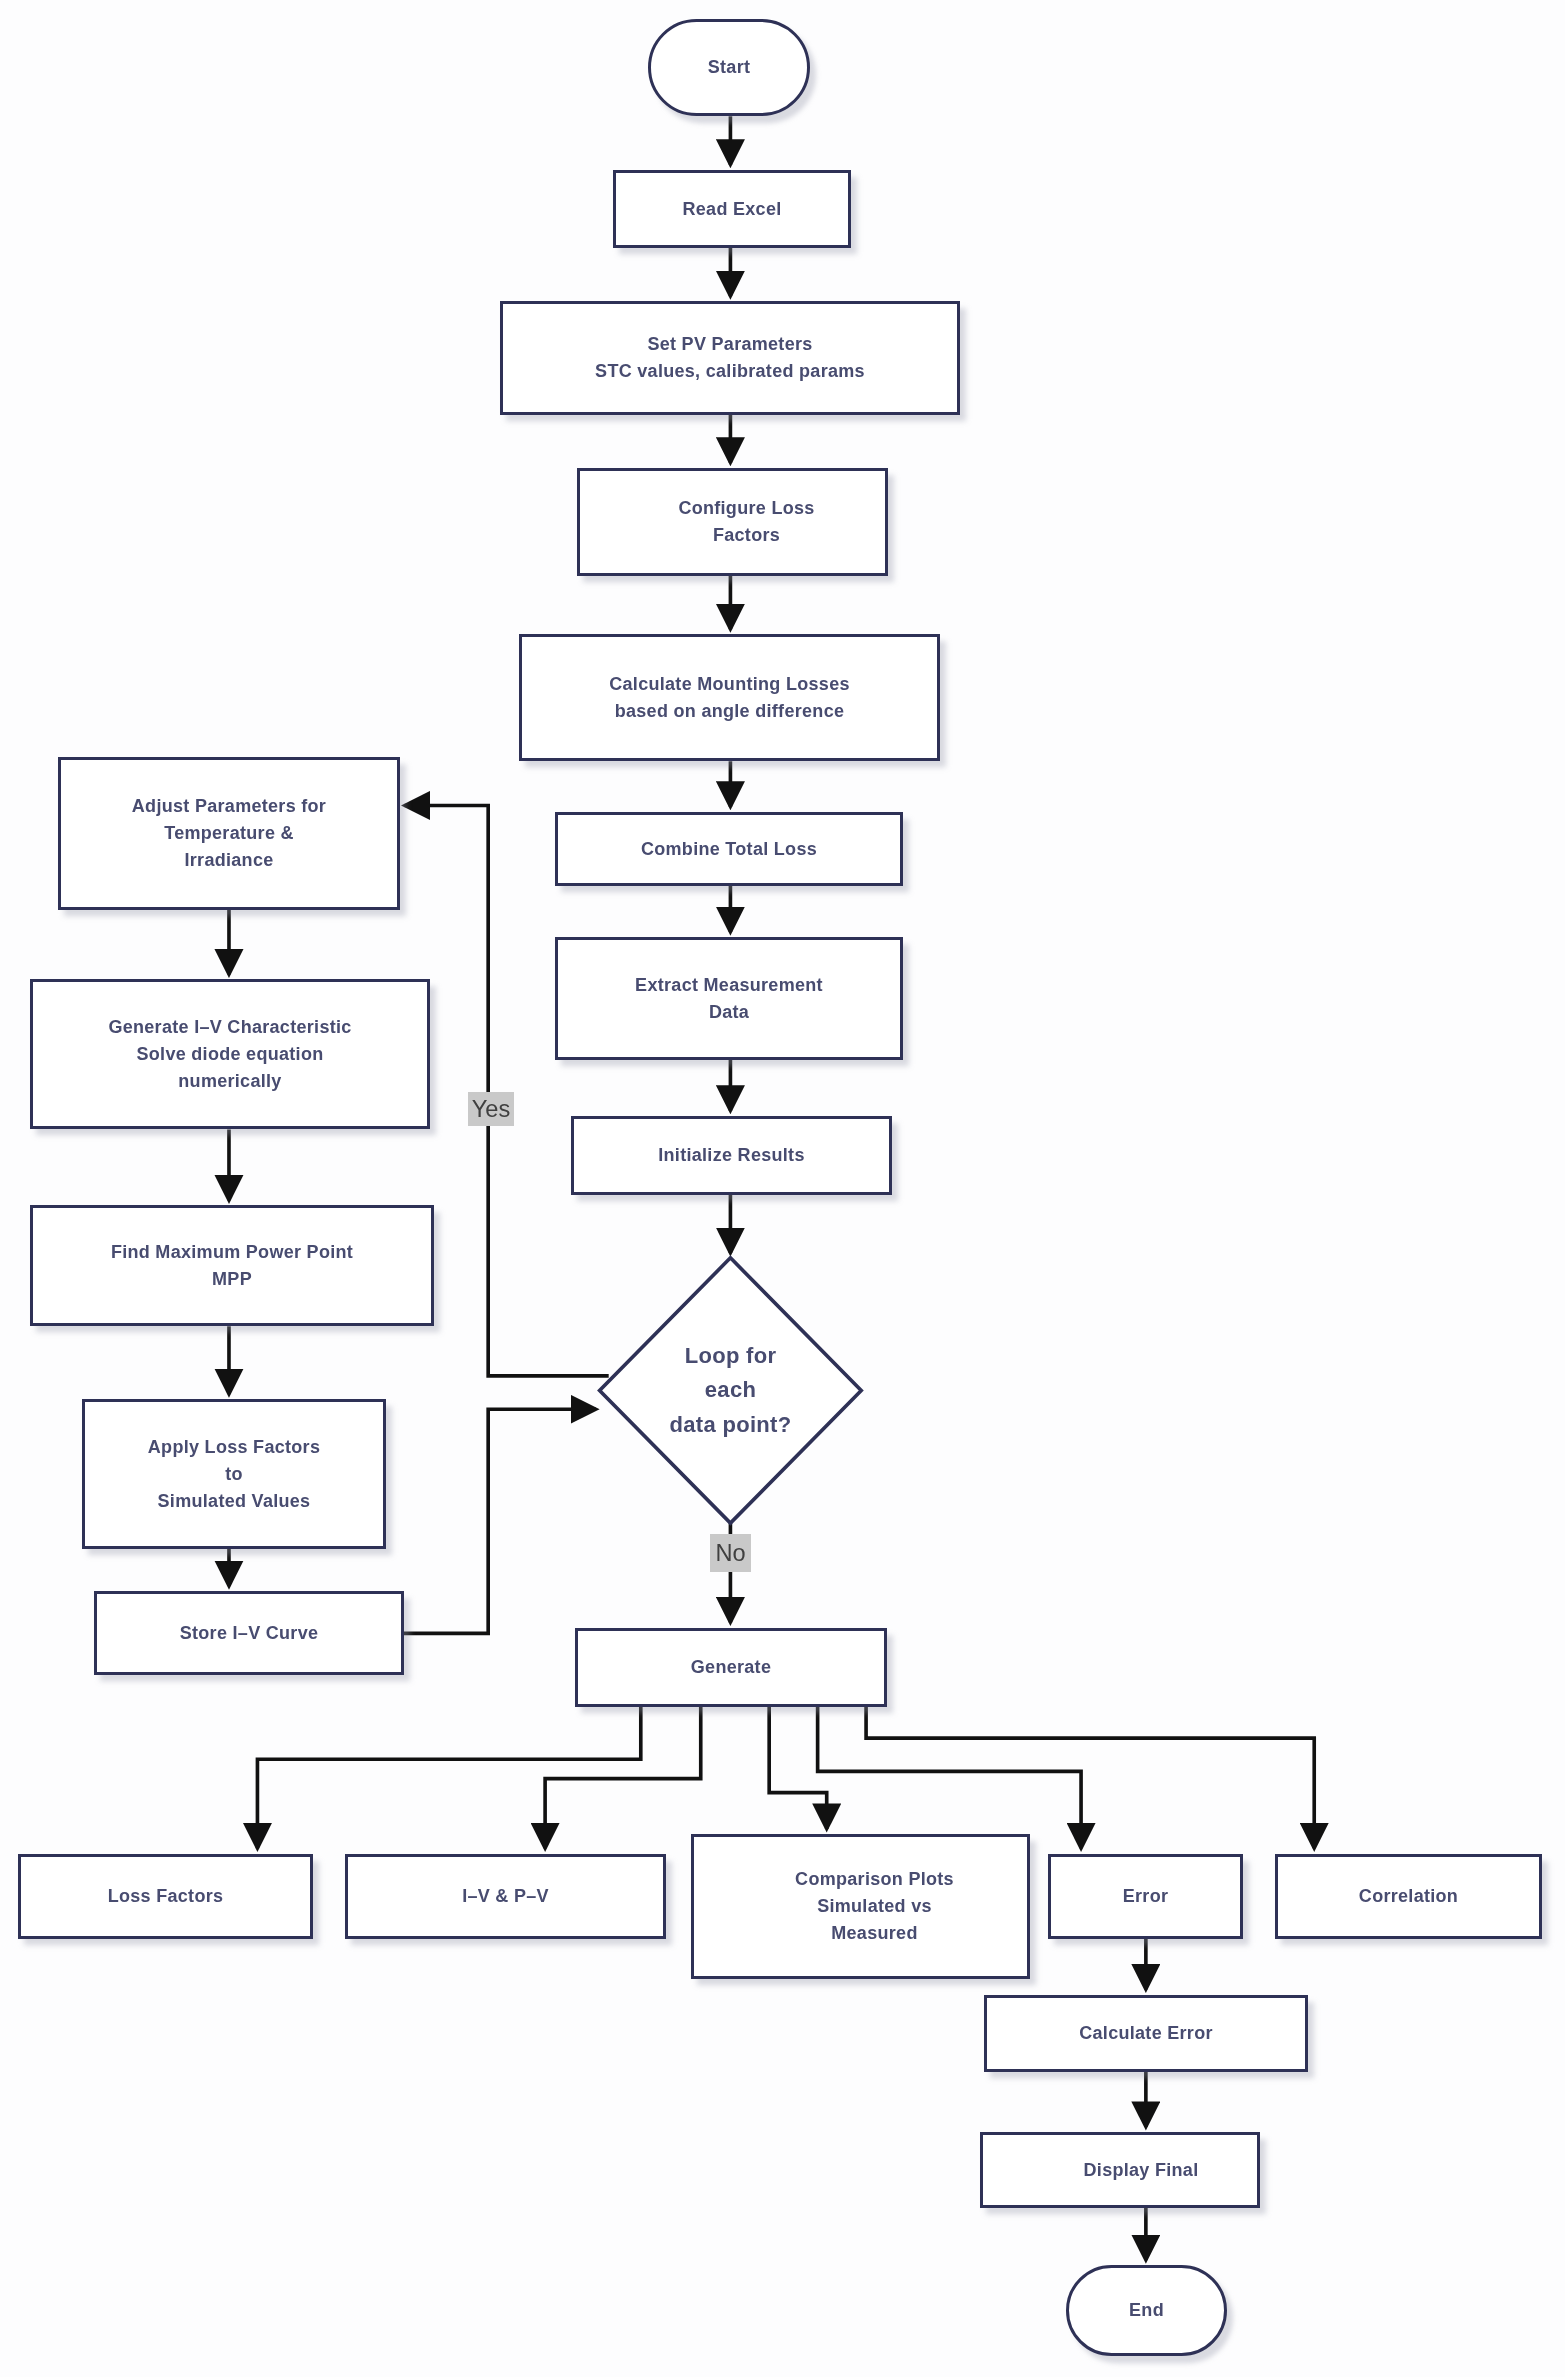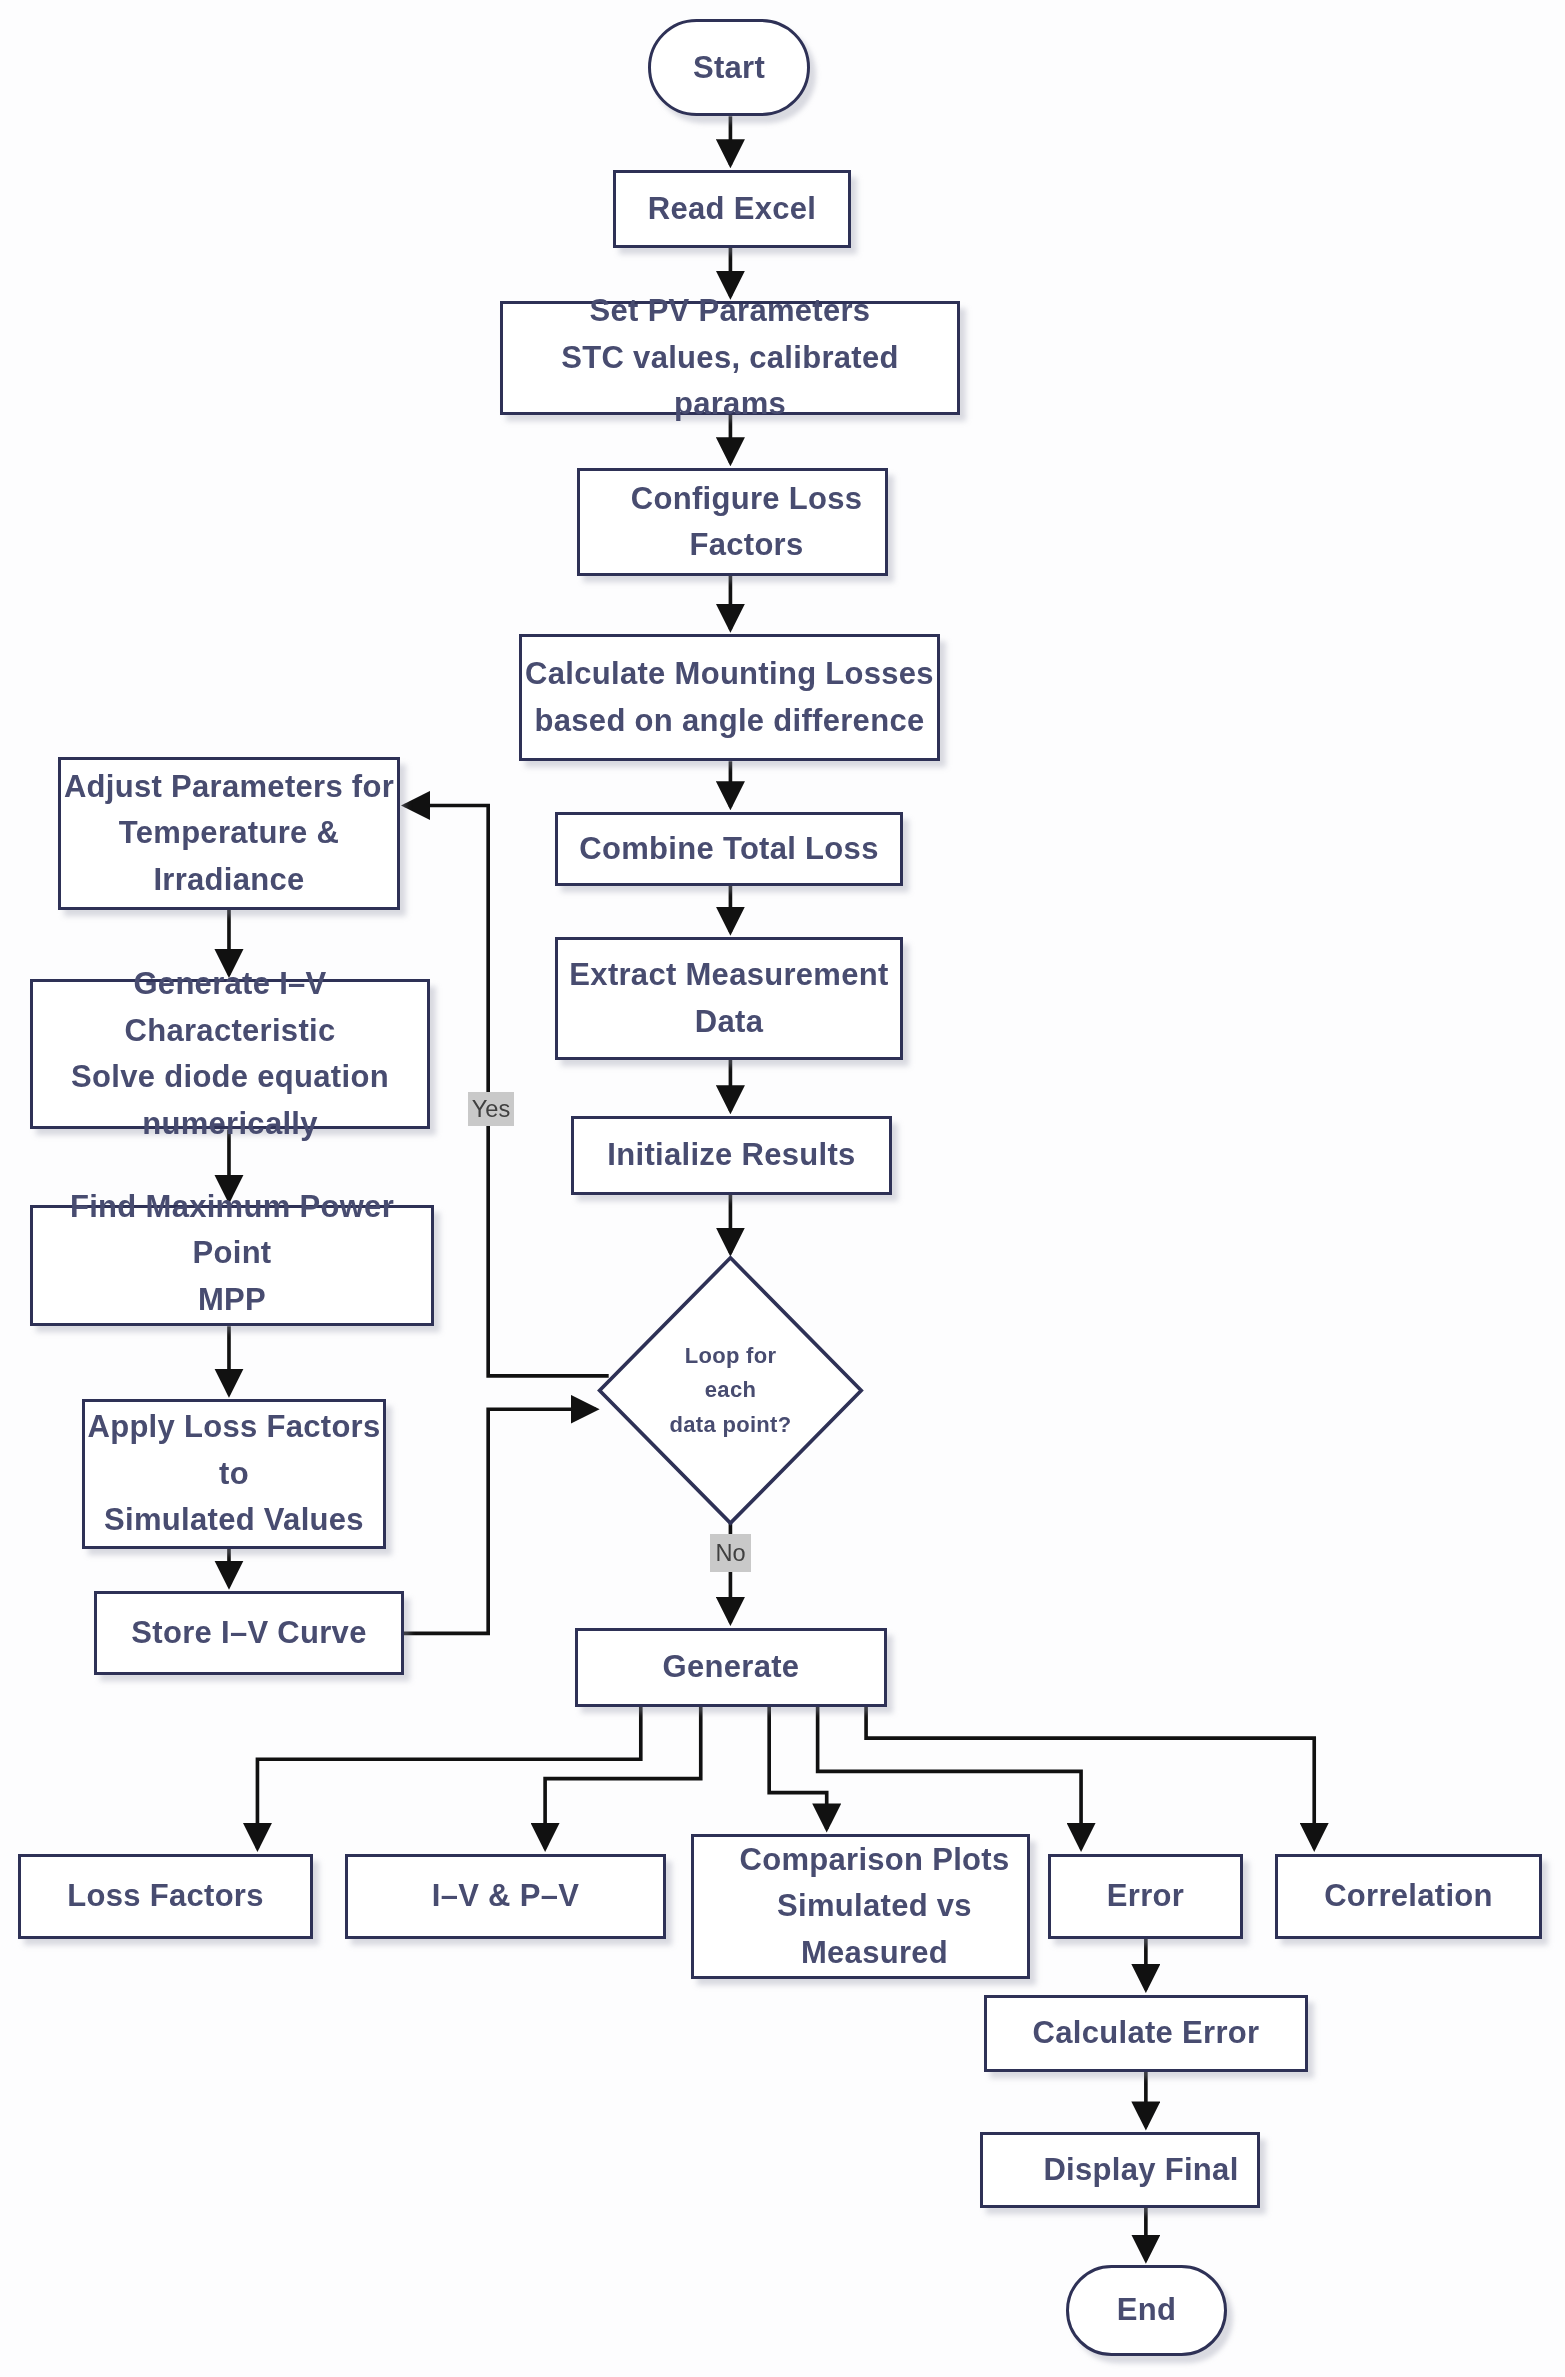--- a/index.html
+++ b/index.html
@@ -21,21 +21,21 @@
   #edges{position:absolute;left:0;top:0;width:1565px;height:2377px;}
   #edges path.conn{fill:none;stroke:var(--line);stroke-width:6;}
   #edges polygon.diamond{fill:#ffffff;stroke:var(--border);stroke-width:6;}
   .node{
     position:absolute;
     box-sizing:border-box;
     border:3px solid var(--border);
     background:#ffffff;
     display:flex;align-items:center;justify-content:center;
     text-align:center;
-    font-size:31px;font-weight:600;letter-spacing:0.3px;
+    font-size:18px;font-weight:600;letter-spacing:0.3px;
     line-height:1.5;
     white-space:pre-line;
     box-shadow:6px 7.3px 5.5px rgba(150,152,170,.35);
   }
   .stadium{border-radius:51px;}
   .diamond-text{
     position:absolute;
     display:flex;align-items:center;justify-content:center;
     text-align:center;font-size:22px;font-weight:600;letter-spacing:0.3px;
     line-height:1.55;white-space:pre-line;
@@ -127,21 +127,21 @@
   <div class="node" style="left:58px;top:757px;width:342px;height:153px;">
        <span>Adjust Parameters for
 Temperature &amp;
 Irradiance</span></div>
 
   <div class="node" style="left:30px;top:979px;width:400px;height:150px;">
        <span>Generate I–V Characteristic
 Solve diode equation
 numerically</span></div>
 
-  <div class="node" style="left:30px;top:1205px;width:404px;height:121px;align-items:flex-end;">
+  <div class="node" style="left:30px;top:1205px;width:404px;height:121px;">
        <span>Find Maximum Power Point
 MPP</span></div>
 
   <div class="node" style="left:82px;top:1399px;width:304px;height:150px;">
        <span>Apply Loss Factors
 to
 Simulated Values</span></div>
 
   <div class="node" style="left:94px;top:1591px;width:310px;height:84px;">
        <span>Store I–V Curve</span></div>

